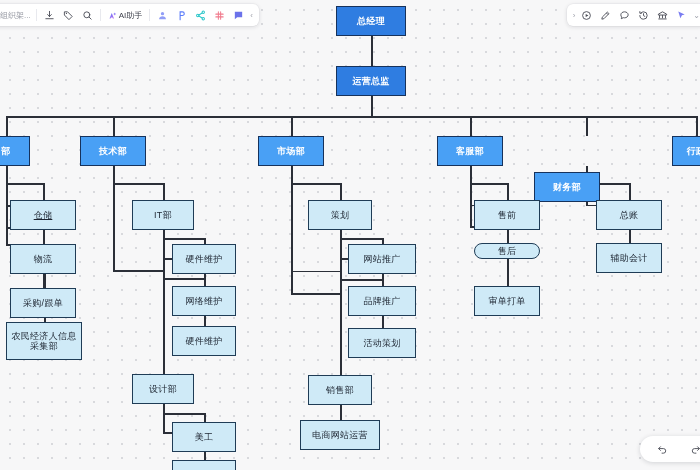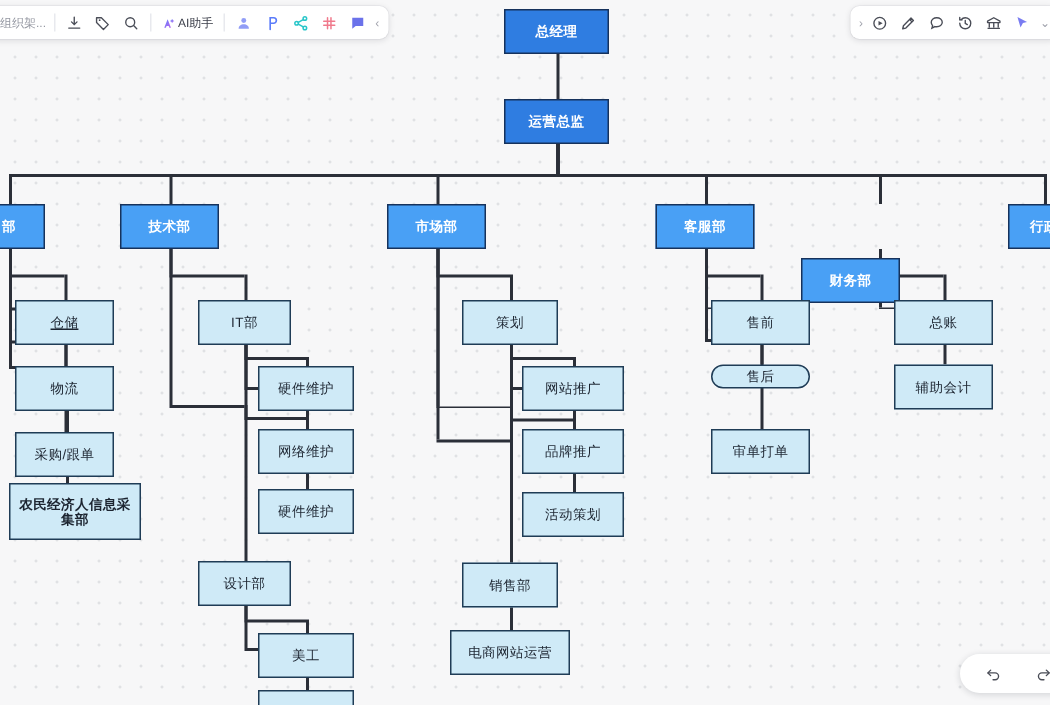--- a/index.html
+++ b/index.html
@@ -192,21 +192,21 @@
         </div>
         <div class="node lvl-sub" style="left: 10px; top: 200px; width: 66px; height: 30px; text-decoration: underline;">
           <span>仓储</span>
         </div>
         <div class="node lvl-sub" style="left: 10px; top: 244px; width: 66px; height: 30px;">
           <span>物流</span>
         </div>
         <div class="node lvl-sub" style="left: 10px; top: 288px; width: 66px; height: 30px;">
           <span>采购/跟单</span>
         </div>
-        <div class="node lvl-sub" style="left: 6px; top: 322px; width: 88px; height: 38px; font-weight: bold;">
+        <div class="node lvl-sub" style="left: 6px; top: 322px; width: 76px; height: 38px;">
           <span>农民经济人信息采集部</span>
         </div>
         <div class="node lvl-sub" style="left: 132px; top: 200px; width: 62px; height: 30px;">
           <span>IT部</span>
         </div>
         <div class="node lvl-sub" style="left: 172px; top: 244px; width: 64px; height: 30px;">
           <span>硬件维护</span>
         </div>
         <div class="node lvl-sub" style="left: 172px; top: 286px; width: 64px; height: 30px;">
           <span>网络维护</span>

